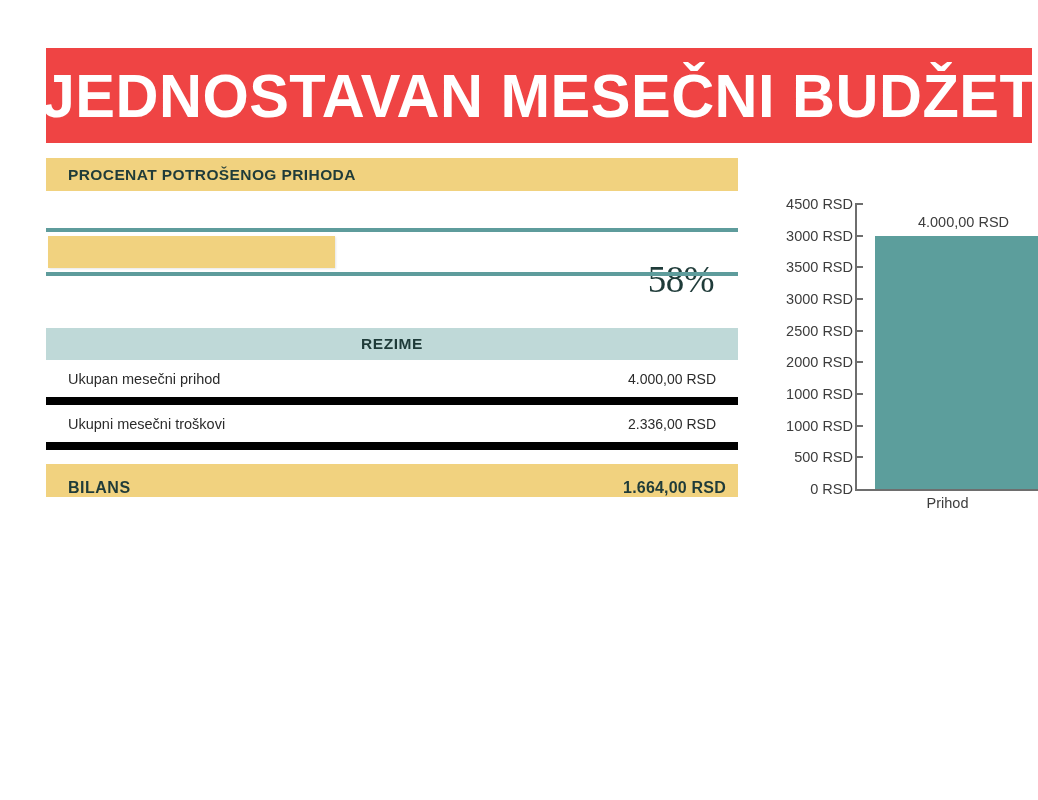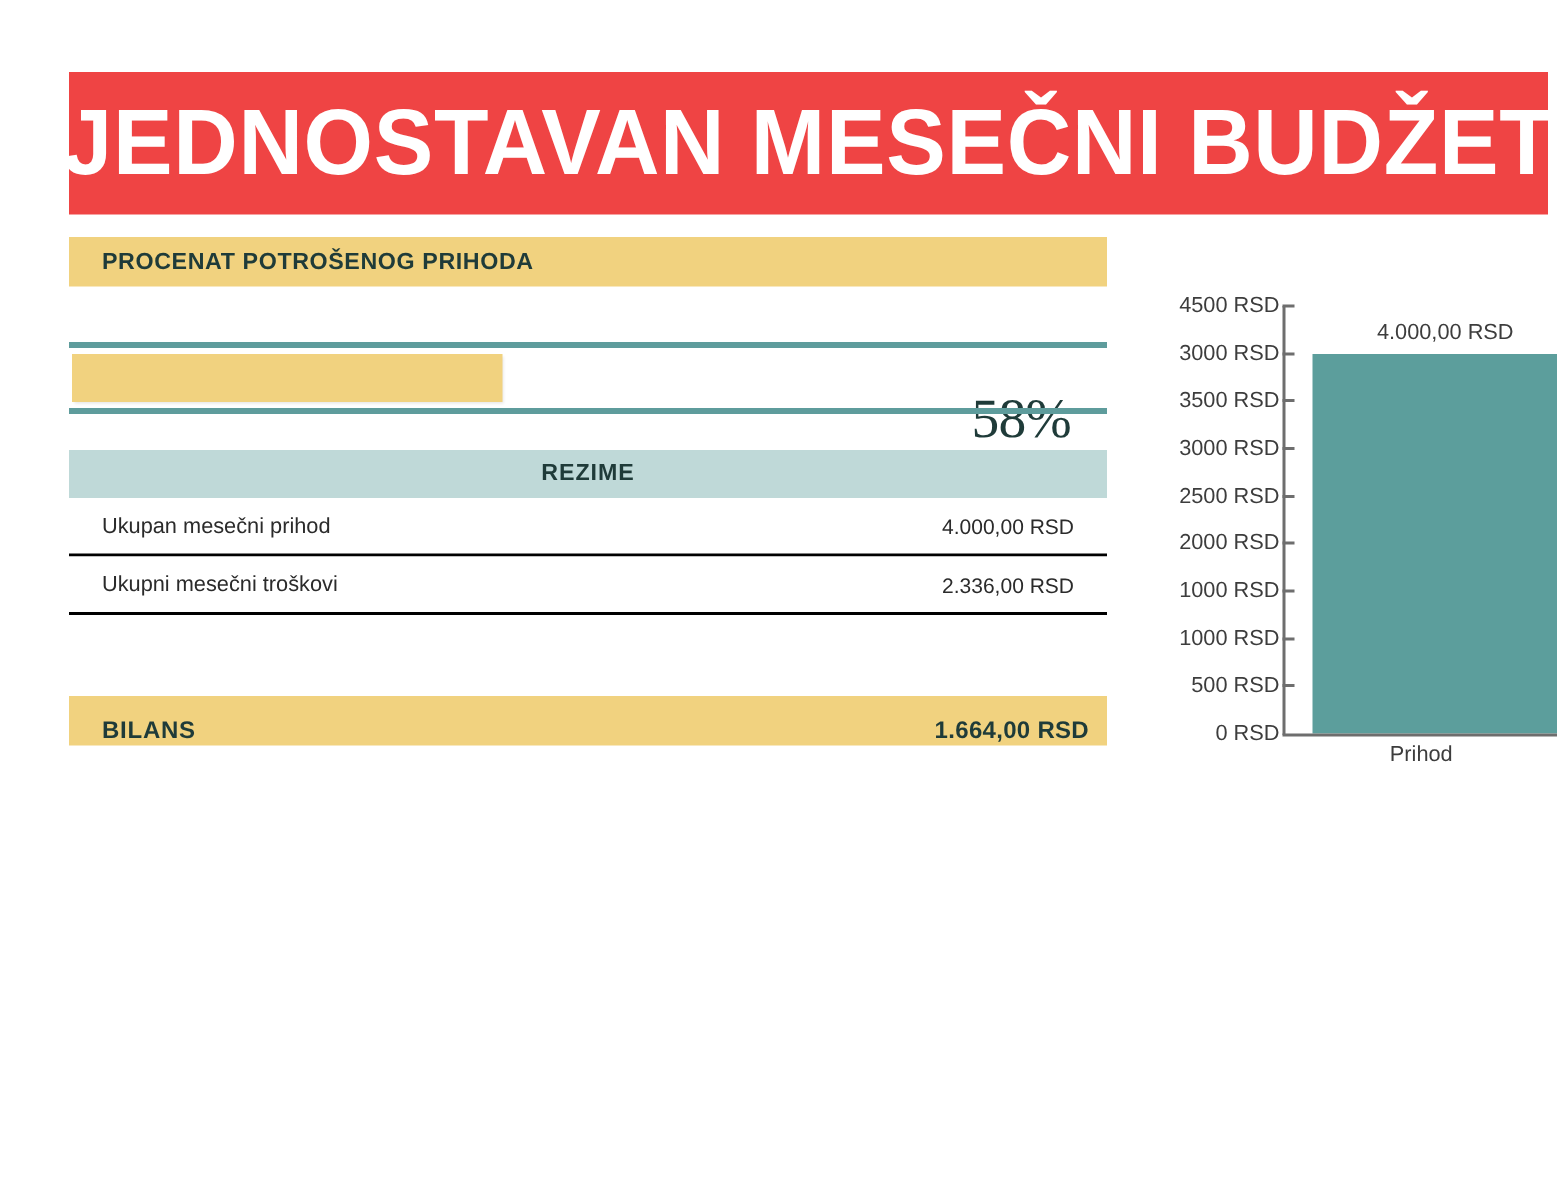--- a/index.html
+++ b/index.html
@@ -103,21 +103,21 @@
     color: #1f3b39;
     font-family: Liberation Serif, serif;
     letter-spacing: -0.5px;
     margin-top: 28px;
   }
 
   
   #summary-table {
     position: absolute;
     left: 46px;
-    top: 300px;
+    top: 328px;
     width: 692px;
   }
   #summary-header {
     height: 32px;
     background: #bfd9d8;
     display: flex;
     align-items: center;
     justify-content: center;
   }
   #summary-header-label {
@@ -125,21 +125,21 @@
     font-size: 15.5px;
     letter-spacing: 0.6px;
     color: #1f3b39;
     font-family: "Liberation Sans Narrow", "Liberation Sans", sans-serif;
   }
   .summary-row {
     height: 37px;
     display: flex;
     align-items: center;
     justify-content: space-between;
-    border-bottom: 2px solid #000000;
+    border-bottom: 8px solid #000000;
     background: #ffffff;
   }
   .summary-row .row-label {
     margin-left: 22px;
     font-size: 14.5px;
     color: #2b2b2b;
     font-family: "Liberation Sans Narrow", "Liberation Sans", sans-serif;
   }
   .summary-row .row-value {
     margin-right: 22px;

